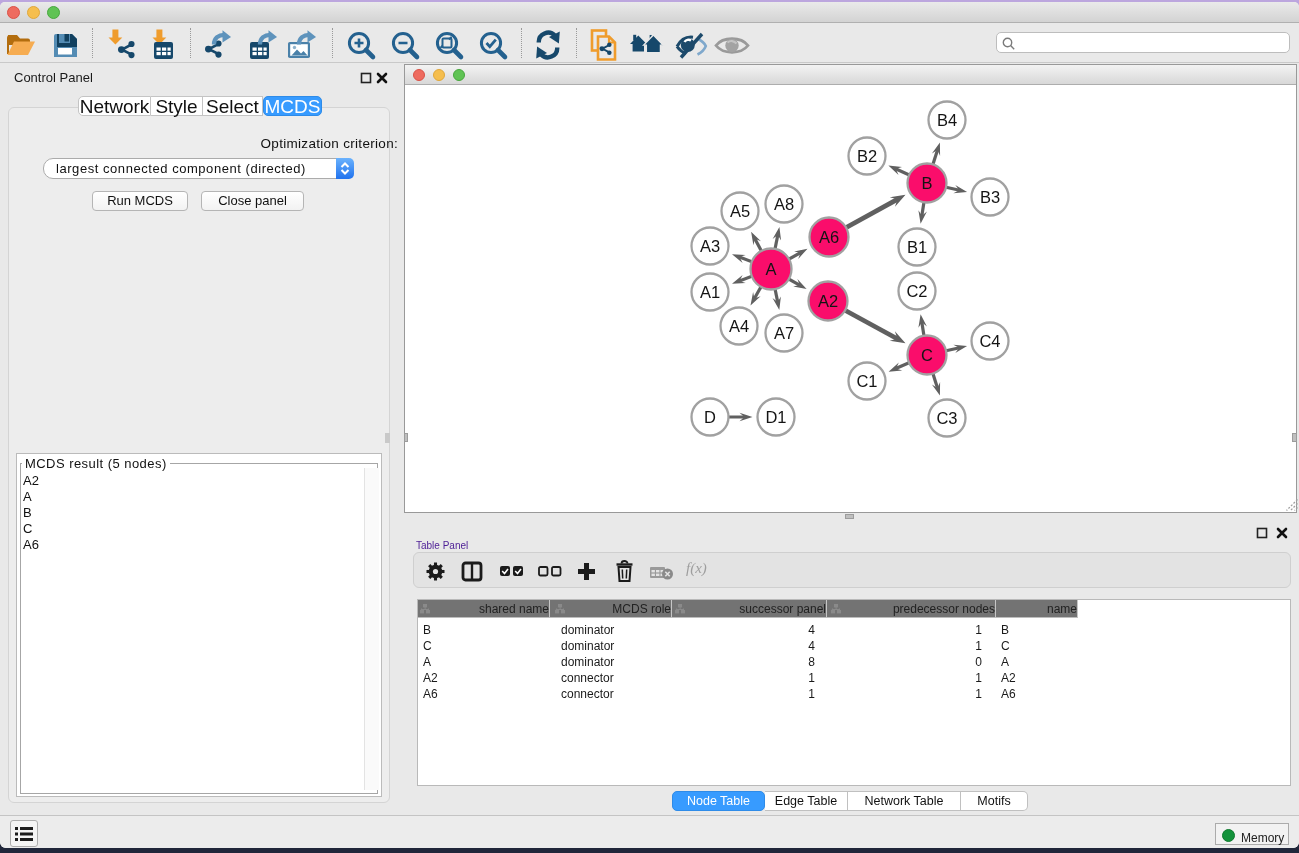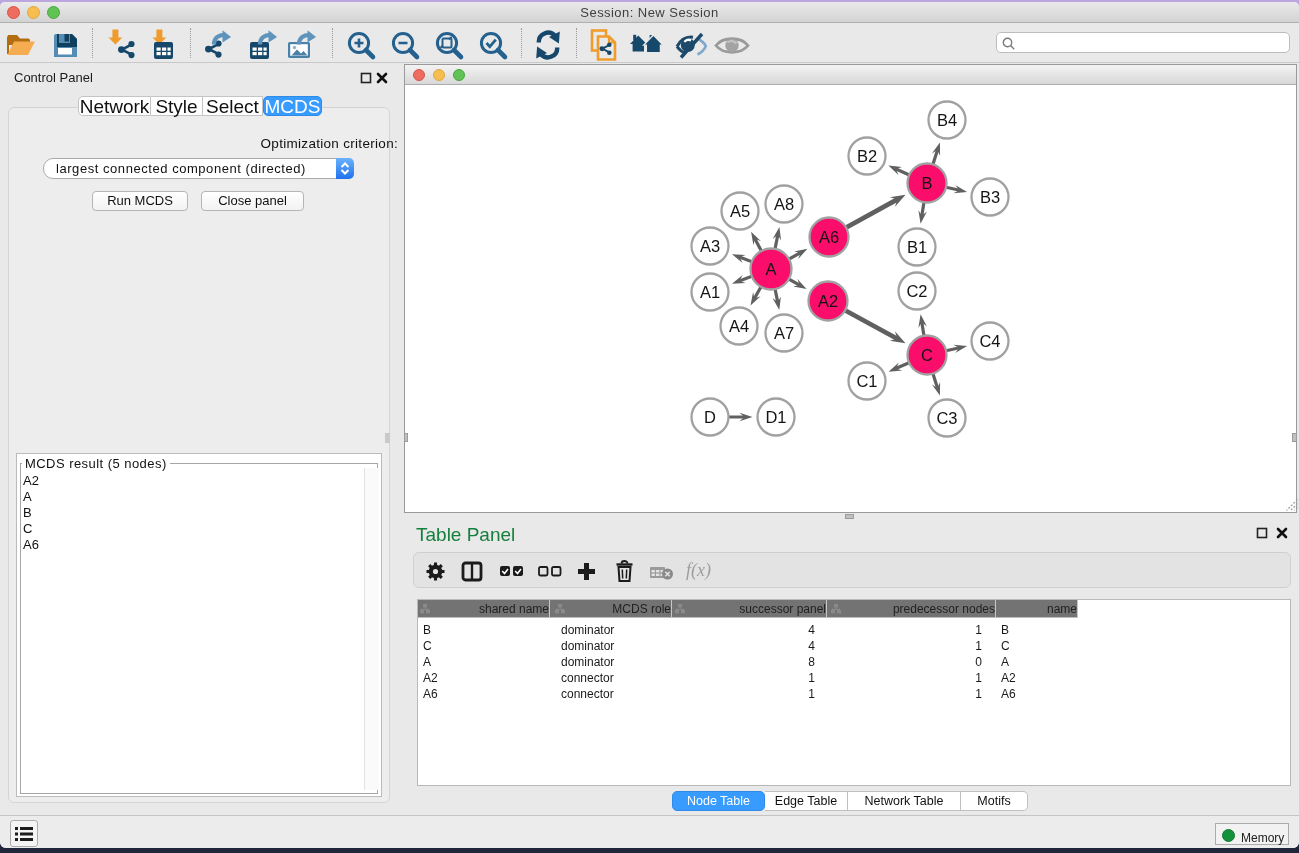--- a/index.html
+++ b/index.html
@@ -24,41 +24,40 @@
 #resultbox{position:absolute;left:16px;top:453px;width:366px;height:344px;background:#fff;border:1px solid #bbb}
 #fieldset{position:absolute;left:3px;top:9px;width:358px;height:331px;border:1px solid #A6A6A6}
 #legend{position:absolute;left:1px;top:-8px;background:#fff;padding:0 3px;font-size:13px;letter-spacing:0.45px;color:#111}
 #mcdslist{position:absolute;left:6px;top:19px;font-size:13px;color:#111;line-height:16px}
 #resscroll{position:absolute;left:347px;top:14px;width:15px;height:322px;background:#FAFAFA;border-left:1px solid #E3E3E3}
 
 #netwin{position:absolute;left:404px;top:64px;width:893px;height:449px;background:#fff;border:1px solid #999}
 #nettitle{position:absolute;left:0;top:0;width:100%;height:20px;background:linear-gradient(#F3F3F3,#D8D8D8);border-bottom:1px solid #ADADAD}
 #netname{position:absolute;top:3px;width:100%;text-align:center;font-size:13px;letter-spacing:0.3px;color:#222}
 
-#tptitle{position:absolute;left:416px;top:524px;font-size:19px;color:#15803d;white-space:nowrap}
+#tptitle{position:absolute;left:416px;top:540px;font-size:10px;color:#4c1d95;white-space:nowrap}
 #tptoolbar{position:absolute;left:413px;top:552px;width:878px;height:36px;background:#E3E3E3;border:1px solid #CFCFCF;border-radius:6px}
 #tbl{position:absolute;left:417px;top:599px;width:874px;height:187px;background:#fff;border:1px solid #B9B9B9}
 .hcell{position:absolute;top:0;height:18px;background:#737373;border-right:1px solid #C6C6C6;border-bottom:1px solid #BDBDBD;font-size:12px;color:#222;text-align:right;line-height:18px}
 .hlast{border-right:1px solid #C6C6C6}
 .trow{position:absolute;font-size:12px;color:#1a1a1a;height:16px;line-height:16px}
 .num{position:absolute;text-align:right}
 .btab{position:absolute;top:791px;height:20px;background:#fff;border:1px solid #C0C0C0;font-size:12.5px;text-align:center;line-height:19px;color:#111}
 
 #statusbar{position:absolute;left:0;top:815px;width:1299px;height:33px;background:#ECECEC;border-top:1px solid #C4C4C4}
 #listbtn{position:absolute;left:10px;top:820px;width:28px;height:27px;background:#F4F4F4;border:1px solid #ADADAD;border-radius:3px}
 #membtn{position:absolute;left:1215px;top:823px;width:74px;height:22px;background:#F2F2F2;border:1px solid #ABABAB;font-size:12px;color:#222;line-height:22px}
 </style></head>
 <body>
 <div id="deskpurple"></div>
 <div id="appwin">
  <div id="titlebar">
       <div class="tl" style="left:6.5px;top:3.5px;width:13.0px;height:13.0px;background:#EE6B5F;border:1px solid #DA5247"></div>
       <div class="tl" style="left:26.5px;top:3.5px;width:13.0px;height:13.0px;background:#F5BE4E;border:1px solid #E0A73A"></div>
       <div class="tl" style="left:46.5px;top:3.5px;width:13.0px;height:13.0px;background:#60C354;border:1px solid #48A73E"></div>
-      <div id="apptitle">Session: New Session</div>
     </div>
  <div id="toolbar"></div>
  <div style="position:absolute;left:0;top:-2px">
 <svg class="abs" style="left:6px;top:32px" width="32" height="27" viewBox="0 0 32 27">
         <path d="M2,3 h9 l3,3.5 h8 a2,2 0 0 1 2,2 V13 H2 Z" fill="#B36D0E"></path>
         <path d="M2,22 V6 a2,2 0 0 1 2,-2" fill="#B36D0E" stroke="#B36D0E" stroke-width="2"></path>
         <path d="M1.5,23 L8,9.5 H29 L22,23 Z" fill="#F6AC51"></path>
       </svg>
 <svg class="abs" style="left:53px;top:33px" width="25" height="25" viewBox="0 0 25 25">
         <path d="M1,3 a2,2 0 0 1 2,-2 H19 L24,6 V22 a2,2 0 0 1 -2,2 H3 a2,2 0 0 1 -2,-2 Z" fill="#548CB4"></path>
@@ -404,21 +403,21 @@
           <rect x="2.5" y="5" width="3.4" height="2.4"></rect>
           <rect x="7" y="5" width="3.4" height="2.4"></rect>
           <rect x="11.5" y="5" width="3" height="2.4"></rect>
           <rect x="2.5" y="8.6" width="3.4" height="2.4"></rect>
           <rect x="7" y="8.6" width="3.4" height="2.4"></rect>
           <rect x="11.5" y="8.6" width="3" height="2.4"></rect>
         </g>
         <circle cx="18.5" cy="9" r="5.5" fill="#8a8a8a"></circle>
         <path d="M16.3,6.8 l4.4,4.4 M20.7,6.8 l-4.4,4.4" stroke="#E3E3E3" stroke-width="1.6"></path>
       </svg>
-<div class="abs" style="left:686px;top:560px;width:40px;font-family:'Liberation Serif',serif;font-style:italic;font-size:18px;color:#9E9E9E">f(x)</div>
+<div class="abs" style="left:686px;top:560px;width:40px;font-family:'Liberation Serif',serif;font-style:italic;font-size:15px;color:#9E9E9E">f(x)</div>
  <div id="tbl">
         <div class="hcell" style="left:0px;width:132px">shared name</div>
         <div class="hcell" style="left:132px;width:122px">MCDS role</div>
         <div class="hcell" style="left:254px;width:155px">successor panel</div>
         <div class="hcell" style="left:409px;width:169px">predecessor nodes</div>
         <div class="hcell hlast" style="left:578px;width:82px">name</div>
       </div>
  <svg class="abs" style="left:420px;top:604px" width="10" height="10" viewBox="0 0 10 10">
         <g fill="#8a8a8a">
           <rect x="3" y="0" width="4" height="3.4"></rect>

